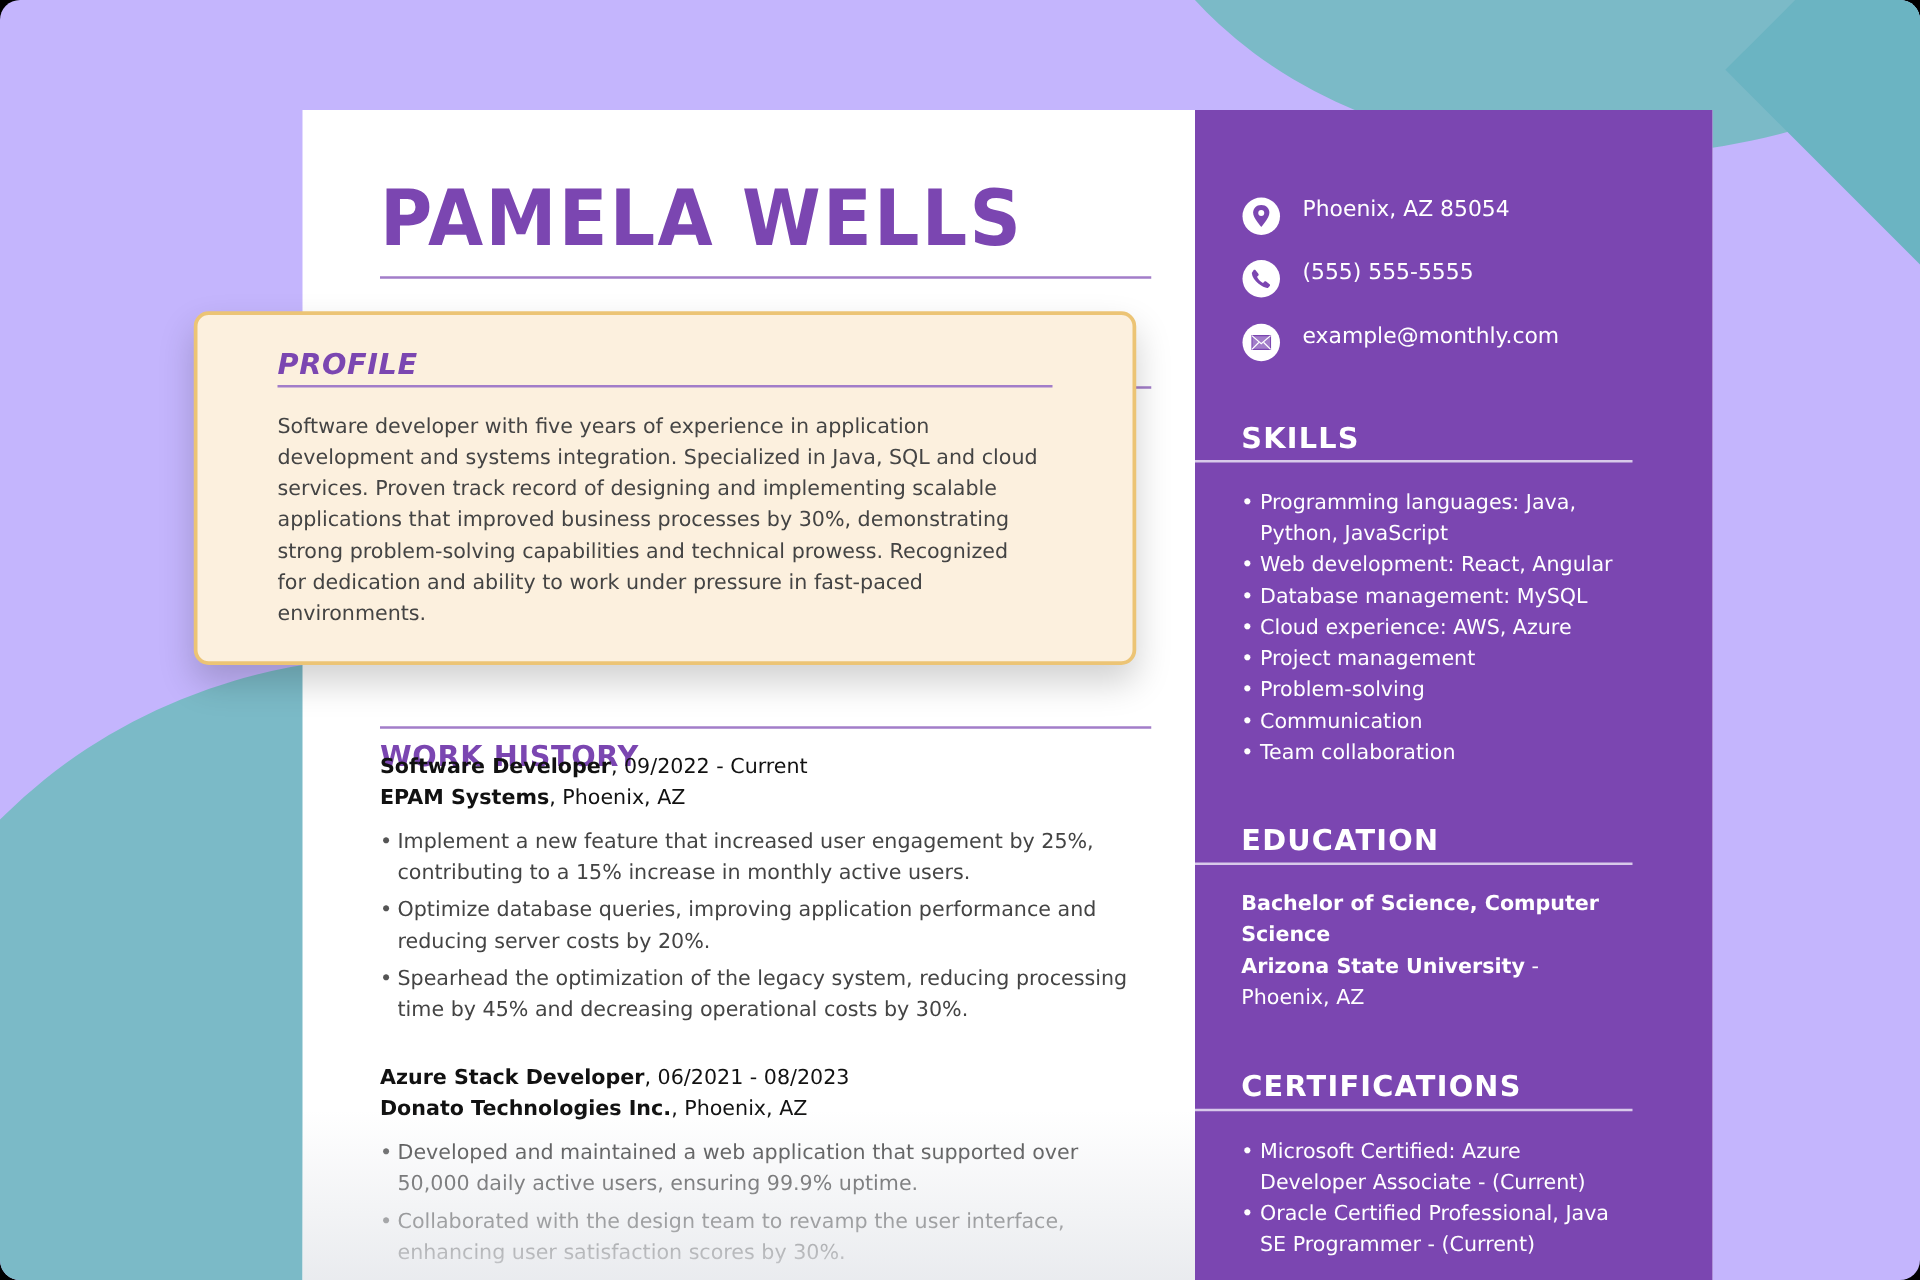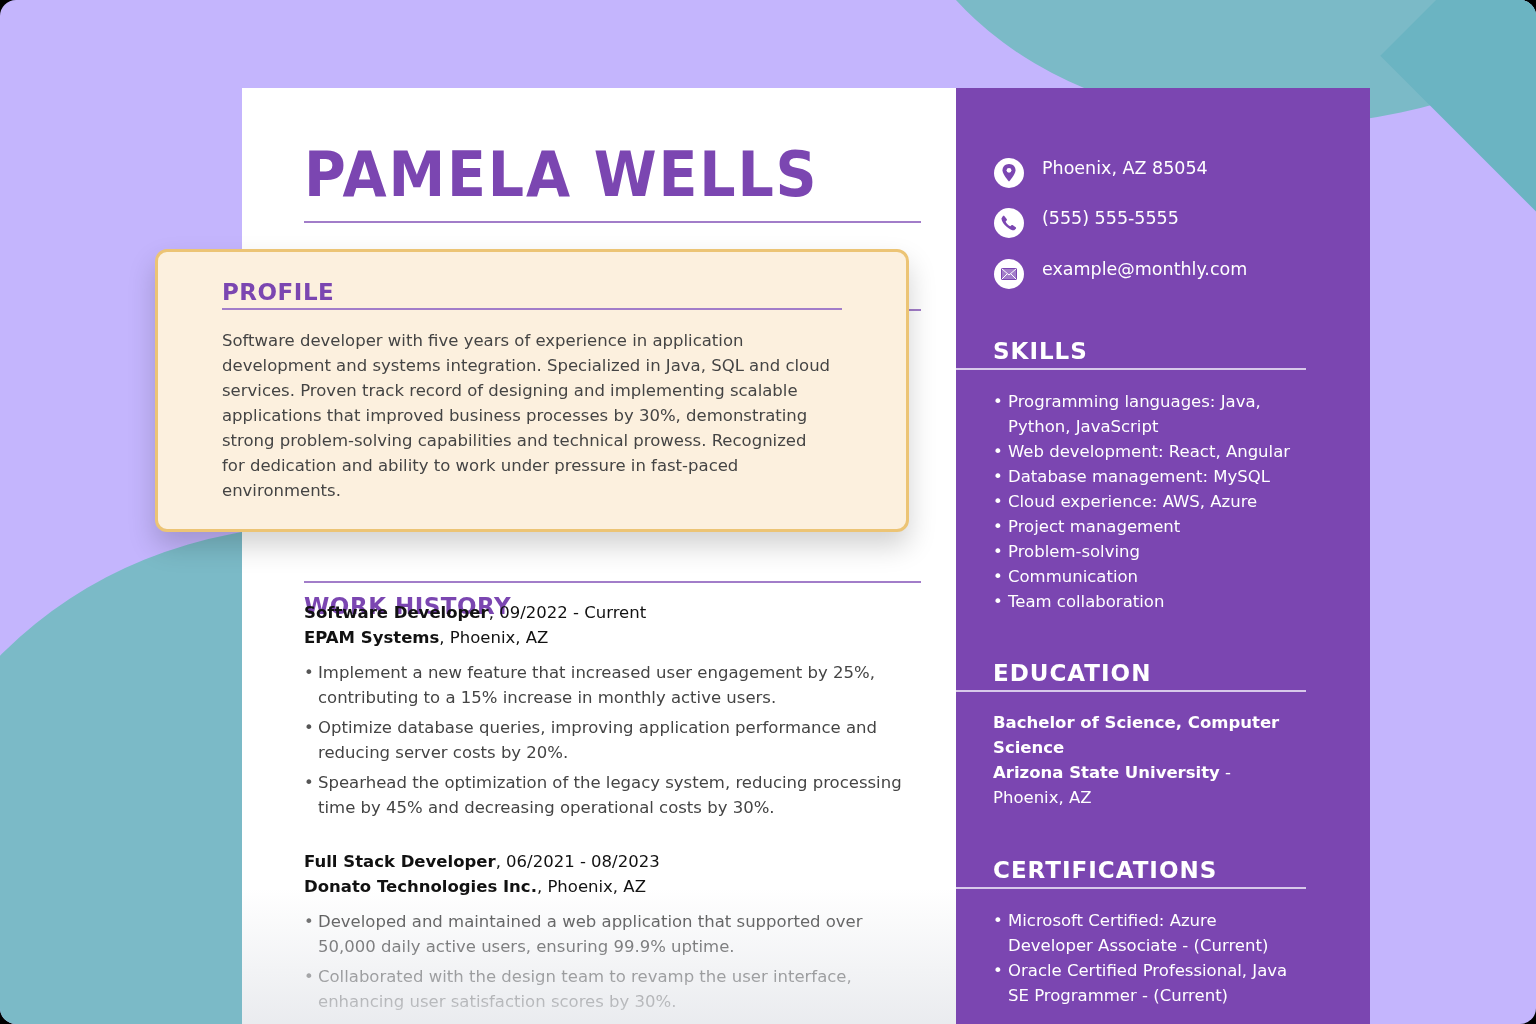--- a/index.html
+++ b/index.html
@@ -73,21 +73,21 @@
   .side-list li { position: relative; padding-left: 15px; font-size: 16.5px; line-height: 25px; color: #fff; }
   .side-list li::before { content: "•"; position: absolute; left: 0; top: 0; }
   .edu { position: absolute; left: 37px; top: 622px; width: 310px; font-size: 16.5px; line-height: 25px; }
   .edu b { font-weight: bold; }
 
   .profile-card {
     position: absolute; left: 155px; top: 249px; width: 754px; height: 283px;
     background: #fcf0de; border: 3px solid #ecc475; border-radius: 12px;
     box-shadow: 0 14px 28px rgba(0,0,0,0.18);
   }
-  .profile-title { position: absolute; left: 64px; top: 27px; font-weight: bold; font-size: 23px; letter-spacing: 0.5px; color: #7b46b1; }
+  .profile-title { position: absolute; left: 64px; top: 27px; font-weight: bold; font-size: 23px; letter-spacing: 0.5px; color: #7b46b1; font-style: italic; }
   .profile-rule { position: absolute; left: 64px; top: 56px; width: 620px; height: 2px; background: #a27dc9; }
   .profile-text { position: absolute; left: 64px; top: 76px; width: 610px; font-size: 16.5px; line-height: 25px; color: #444; }
 </style>
 </head>
 <body>
 
 <div class="stage">
   <div class="wave-b"></div>
   <div class="wave-c"></div>
   <div class="wave-a"></div>
@@ -106,21 +106,21 @@
         <div class="job-line"><b>Software Developer</b><span>, 09/2022 - Current</span></div>
         <div class="job-line"><b>EPAM Systems</b><span>, Phoenix, AZ</span></div>
         <ul class="bullets">
           <li>Implement a new feature that increased user engagement by 25%, contributing to a 15% increase in monthly active users.</li>
           <li>Optimize database queries, improving application performance and reducing server costs by 20%.</li>
           <li>Spearhead the optimization of the legacy system, reducing processing time by 45% and decreasing operational costs by 30%.</li>
         </ul>
       </div>
 
       <div class="job" style="top:761px;">
-        <div class="job-line"><b>Full Stack Developer</b><span>, 06/2021 - 08/2023</span></div>
+        <div class="job-line"><b>Azure Stack Developer</b><span>, 06/2021 - 08/2023</span></div>
         <div class="job-line"><b>Donato Technologies Inc.</b><span>, Phoenix, AZ</span></div>
         <ul class="bullets">
           <li>Developed and maintained a web application that supported over 50,000 daily active users, ensuring 99.9% uptime.</li>
           <li>Collaborated with the design team to revamp the user interface, enhancing user satisfaction scores by 30%.</li>
         </ul>
       </div>
       <div class="resume-fade" style="right:0;"></div>
     </div>
 
     <div class="side-col">

